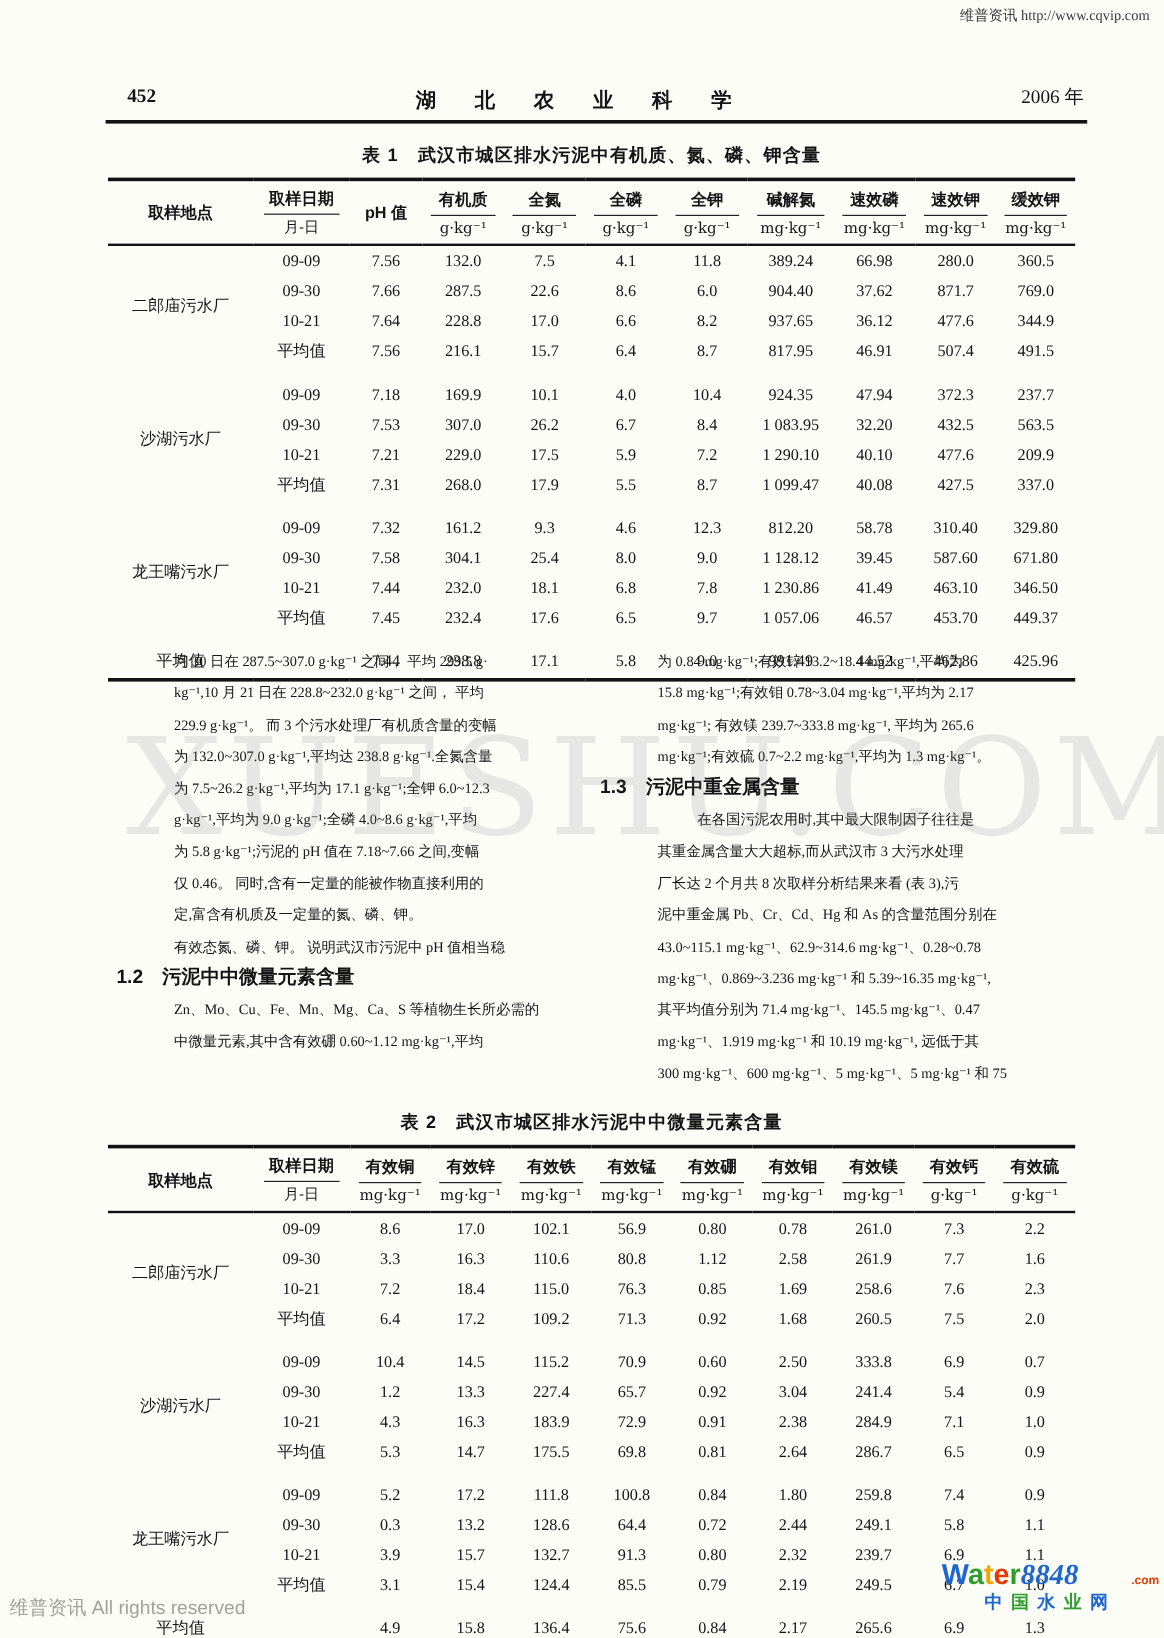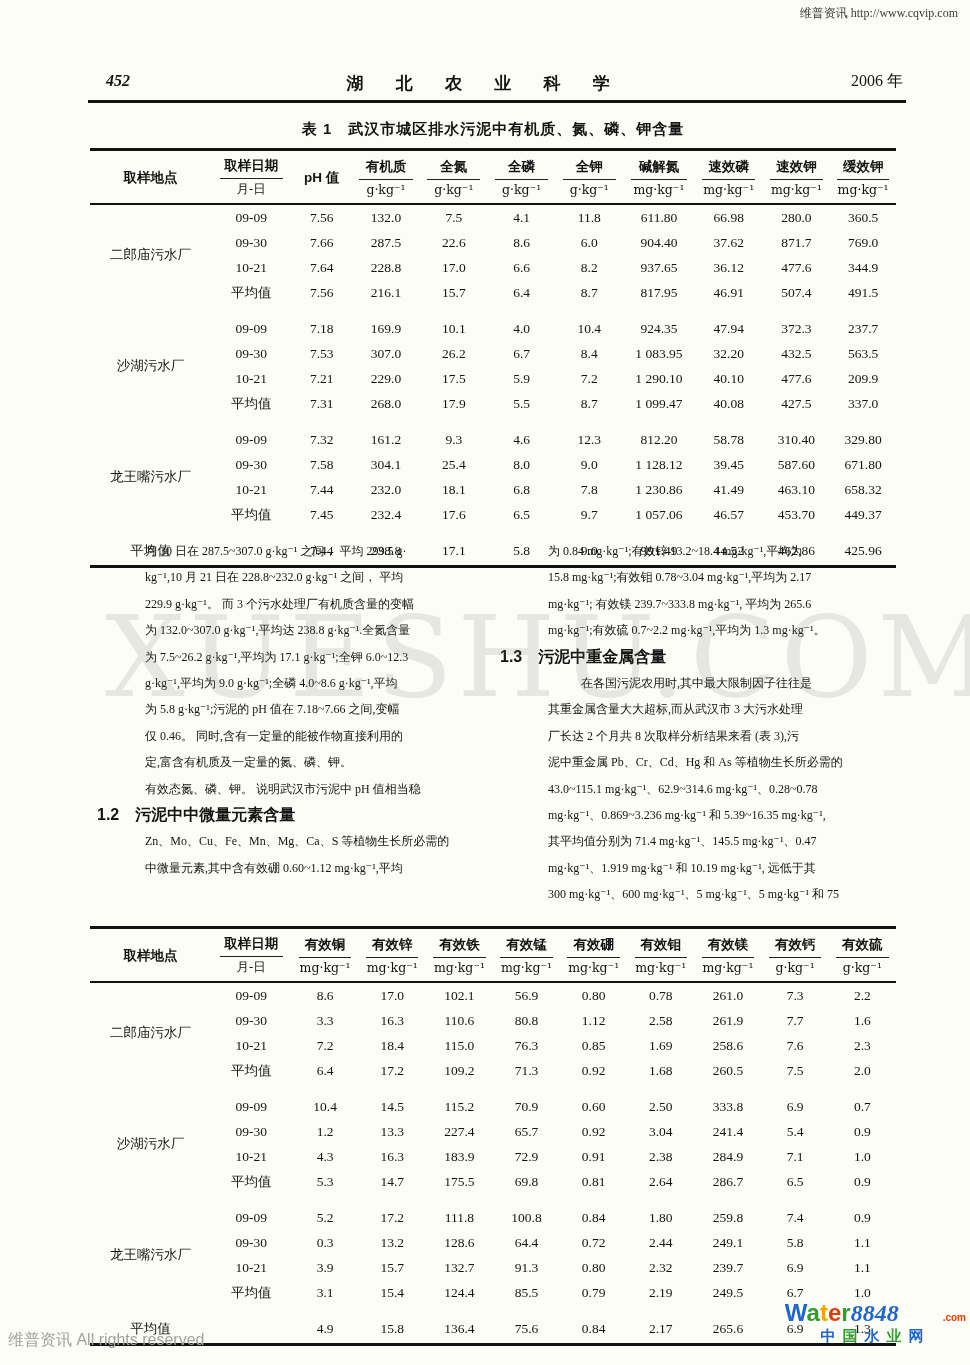--- a/index.html
+++ b/index.html
@@ -3,21 +3,21 @@
 <meta charset="utf-8">
 <style>
   html,body{margin:0;padding:0;background:#e8e8e4;}
   .page{
     position:relative;width:970px;height:1365px;margin:0 auto;
     background:#fdfdf8;overflow:hidden;
     font-family:"Liberation Serif","DejaVu Serif",serif;color:#141414;
   }
   
   .scan-mark-top{position:absolute;top:5px;right:12px;font-size:12px;color:#3a3a3a;}
-  .page-number{position:absolute;left:106px;top:72px;font-size:16px;font-weight:bold;font-style:italic;}
+  .page-number{position:absolute;left:106px;top:72px;font-size:16px;font-weight:bold;}
   .journal-title{position:absolute;left:0;right:0;top:72px;text-align:center;font-size:17px;font-weight:bold;letter-spacing:14px;}
   .year-label{position:absolute;right:67px;top:71px;font-size:16px;}
   .rule-header{position:absolute;left:88px;top:100px;width:818px;height:3px;background:#121212;}
   
   .tbl-wrap{position:absolute;width:806px;left:90px;}
   #table1-wrap{top:120px;}
   #table2-wrap{top:926px;}
   .tbl-title{text-align:center;font-family:"Liberation Sans","DejaVu Sans",sans-serif;font-weight:bold;font-size:15px;margin-bottom:9px;letter-spacing:1px;}
   table.datatable{width:100%;border-collapse:collapse;table-layout:fixed;border-top:3px solid #121212;border-bottom:3px solid #121212;}
   table.datatable thead th{border-bottom:2px solid #121212;padding:6px 0 5px;vertical-align:middle;font-weight:normal;}
@@ -126,21 +126,21 @@
         </thead>
         <tbody>
           <tr class="drow">
             <td class="site" rowspan="4">二郎庙污水厂</td>
             <td class="num">09-09</td>
             <td class="num">7.56</td>
             <td class="num">132.0</td>
             <td class="num">7.5</td>
             <td class="num">4.1</td>
             <td class="num">11.8</td>
-            <td class="num">611.80</td>
+            <td class="num">389.24</td>
             <td class="num">66.98</td>
             <td class="num">280.0</td>
             <td class="num">360.5</td>
           </tr>
           <tr class="drow">
             <td class="num">09-30</td>
             <td class="num">7.66</td>
             <td class="num">287.5</td>
             <td class="num">22.6</td>
             <td class="num">8.6</td>
@@ -257,21 +257,21 @@
           <tr class="drow">
             <td class="num">10-21</td>
             <td class="num">7.44</td>
             <td class="num">232.0</td>
             <td class="num">18.1</td>
             <td class="num">6.8</td>
             <td class="num">7.8</td>
             <td class="num">1 230.86</td>
             <td class="num">41.49</td>
             <td class="num">463.10</td>
-            <td class="num">658.32</td>
+            <td class="num">346.50</td>
           </tr>
           <tr class="drow">
             <td class="num">平均值</td>
             <td class="num">7.45</td>
             <td class="num">232.4</td>
             <td class="num">17.6</td>
             <td class="num">6.5</td>
             <td class="num">9.7</td>
             <td class="num">1 057.06</td>
             <td class="num">46.57</td>
@@ -315,31 +315,32 @@
     </div>
   <div class="bodycol" id="col-right">
       <div class="bodyline">为 0.84 mg·kg⁻¹;有效锌 13.2~18.4 mg·kg⁻¹,平均为</div>
       <div class="bodyline">15.8 mg·kg⁻¹;有效钼 0.78~3.04 mg·kg⁻¹,平均为 2.17</div>
       <div class="bodyline">mg·kg⁻¹; 有效镁 239.7~333.8 mg·kg⁻¹, 平均为 265.6</div>
       <div class="bodyline">mg·kg⁻¹;有效硫 0.7~2.2 mg·kg⁻¹,平均为 1.3 mg·kg⁻¹。</div>
       <div class="sec-heading">1.3　污泥中重金属含量</div>
       <div class="bodyline indent">在各国污泥农用时,其中最大限制因子往往是</div>
       <div class="bodyline">其重金属含量大大超标,而从武汉市 3 大污水处理</div>
       <div class="bodyline">厂长达 2 个月共 8 次取样分析结果来看 (表 3),污</div>
-      <div class="bodyline">泥中重金属 Pb、Cr、Cd、Hg 和 As 等植物生长所必需的</div>
+      <div class="bodyline">泥中重金属 Pb、Cr、Cd、Hg 和 As 的含量范围分别在</div>
       <div class="bodyline">43.0~115.1 mg·kg⁻¹、62.9~314.6 mg·kg⁻¹、0.28~0.78</div>
       <div class="bodyline">mg·kg⁻¹、0.869~3.236 mg·kg⁻¹ 和 5.39~16.35 mg·kg⁻¹,</div>
       <div class="bodyline">其平均值分别为 71.4 mg·kg⁻¹、145.5 mg·kg⁻¹、0.47</div>
       <div class="bodyline">mg·kg⁻¹、1.919 mg·kg⁻¹ 和 10.19 mg·kg⁻¹, 远低于其</div>
       <div class="bodyline">300 mg·kg⁻¹、600 mg·kg⁻¹、5 mg·kg⁻¹、5 mg·kg⁻¹ 和 75</div>
     </div>
 
   <div class="watermark-center">XUESHU.COM</div>
 
   <div class="tbl-wrap" id="table2-wrap">
+      <div class="tbl-title">表 2　武汉市城区排水污泥中中微量元素含量</div>
       <table class="datatable">
         <colgroup>
           <col style="width: 15%;">
           <col style="width: 10%;">
           <col style="width: 8.34%;">
           <col style="width: 8.33%;">
           <col style="width: 8.33%;">
           <col style="width: 8.33%;">
           <col style="width: 8.33%;">
           <col style="width: 8.33%;">

